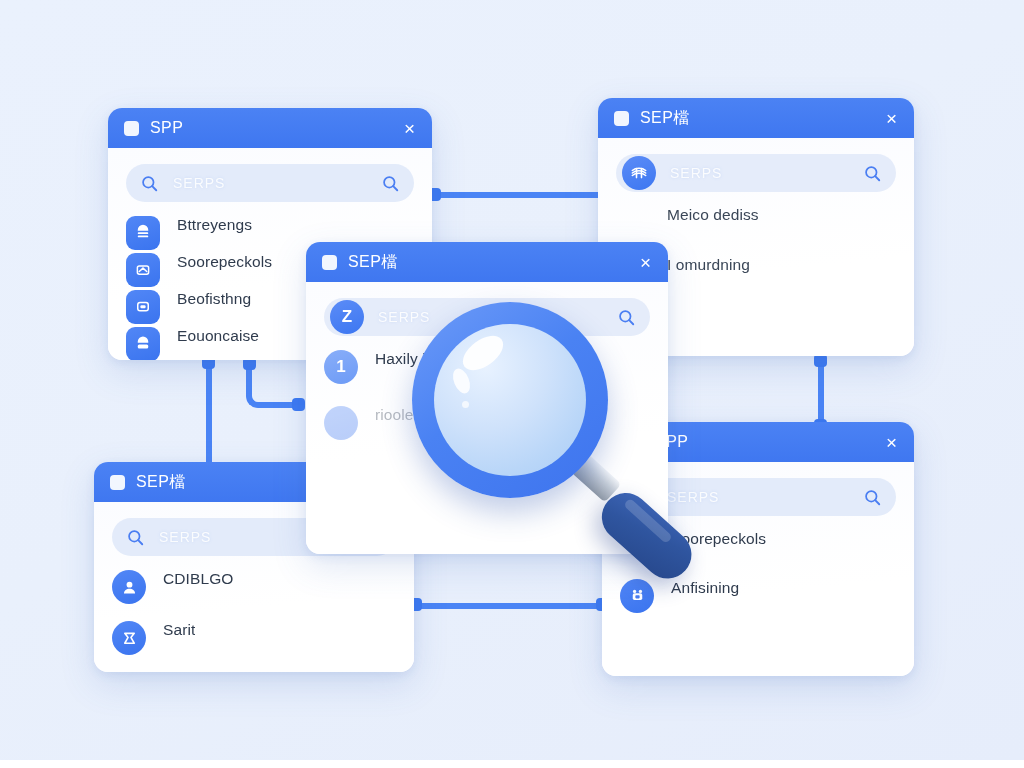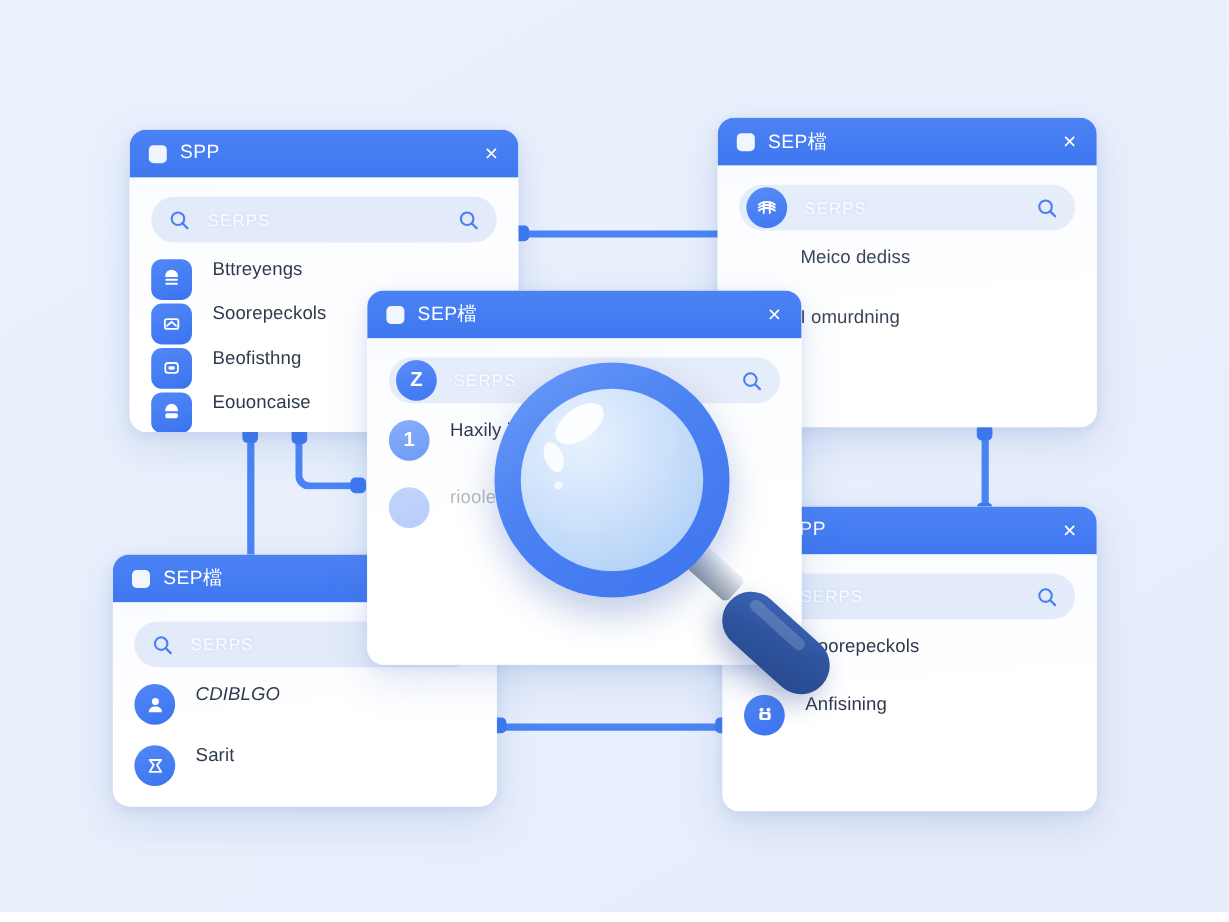--- a/index.html
+++ b/index.html
@@ -372,21 +372,21 @@
           <circle cx="10.5" cy="10.5" r="6.6"></circle>
             <line x1="15.4" y1="15.4" x2="20.5" y2="20.5"></line>
         </svg>
         <span class="sb-text">SERPS</span>
         <svg class="mag" viewBox="0 0 24 24">
           <circle cx="10.5" cy="10.5" r="6.6"></circle>
             <line x1="15.4" y1="15.4" x2="20.5" y2="20.5"></line>
         </svg>
       </div>
 
-      <div class="row" style="height:38px;margin-bottom:13px;font-style:italic;">
+      <div class="row" style="height:38px;margin-bottom:13px;">
         <span class="ico circ">
           <svg width="19" height="19" viewBox="0 0 24 24" fill="#fff">
             <circle cx="12" cy="8.4" r="3.7"></circle>
               <path d="M5 19.5c0-3.9 3.2-6 7-6s7 2.1 7 6z"></path>
           </svg>
         </span>
         <span class="row-label">CDIBLGO</span>
       </div>
       <div class="row" style="height:38px;margin-bottom:0;">
         <span class="ico circ">

